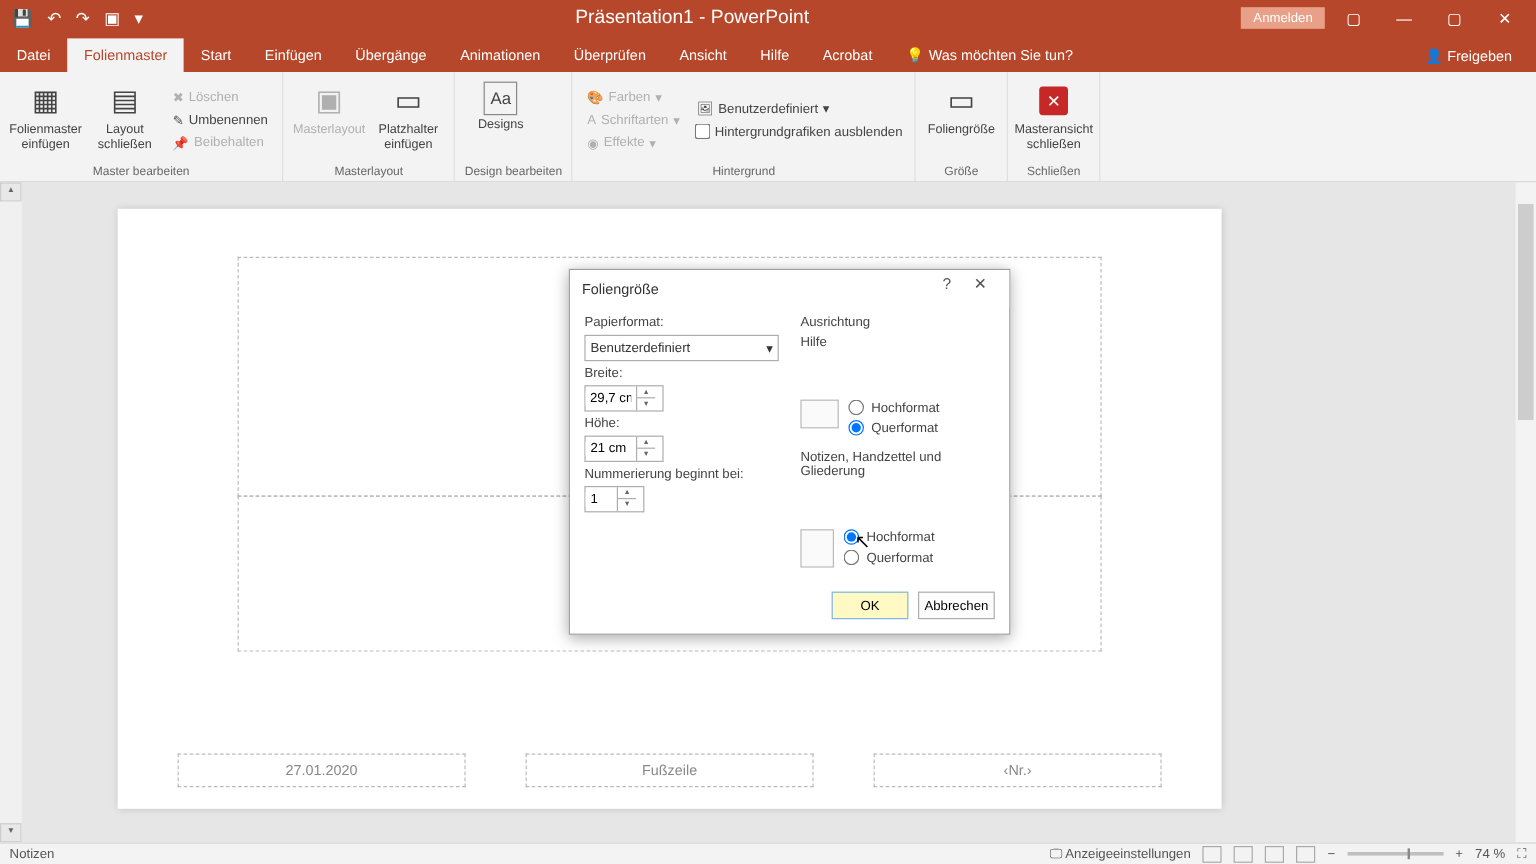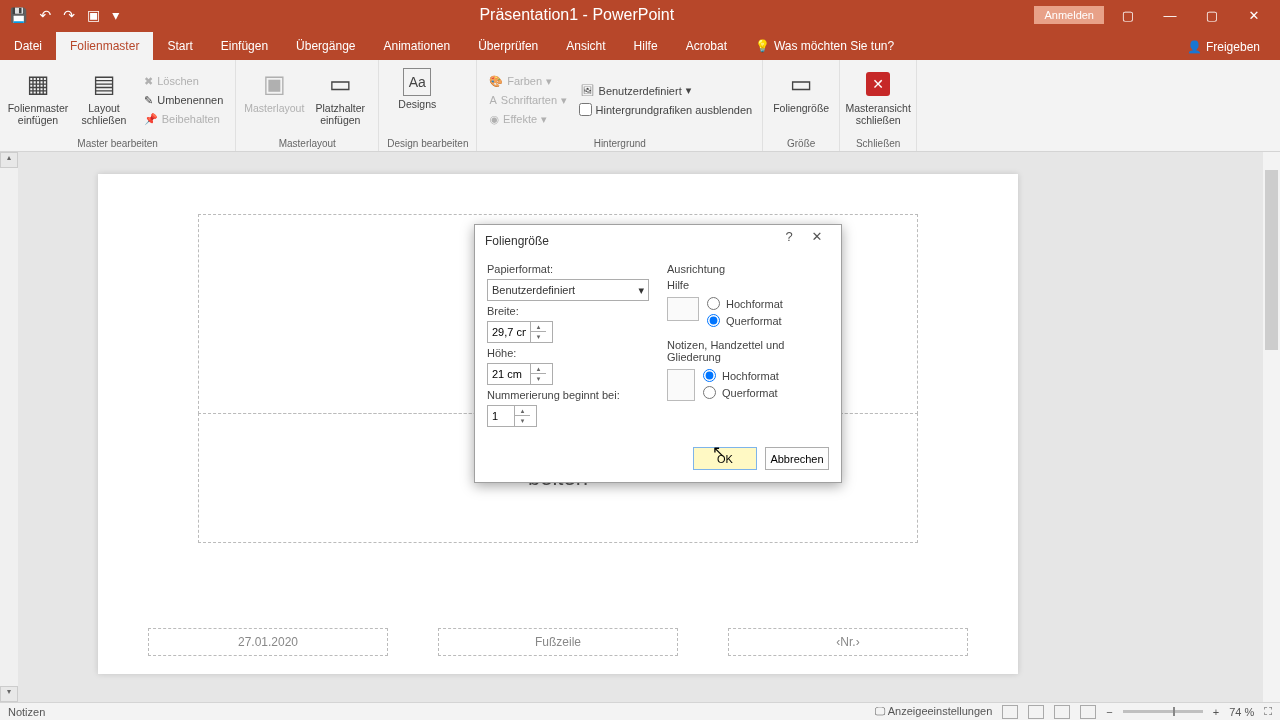--- a/index.html
+++ b/index.html
@@ -68,21 +68,21 @@
 .col { flex: 1; display: flex; flex-direction: column; gap: 4px; }
 .col label { font-size: 11px; color: #444; }
 .sel { width: 100%; height: 22px; border: 1px solid #adadad; font-size: 11px; padding: 0 4px; background: #fff; display: flex; align-items: center; justify-content: space-between; }
 .spin { width: 66px; height: 22px; border: 1px solid #adadad; display: flex; align-items: center; }
 .spin input { border: none; width: 42px; font-size: 11px; padding: 0 4px; outline: none; }
 .spin .arrows { width: 16px; display: flex; flex-direction: column; border-left: 1px solid #adadad; }
 .spin .arrows div { height: 10px; font-size: 7px; text-align: center; line-height: 9px; color: #666; border-bottom: 1px solid #adadad; }
 .spin .arrows div:last-child { border-bottom: none; }
 .radio-row { display: flex; align-items: center; gap: 6px; font-size: 11px; padding: 2px 0; }
 .radio-row input { margin: 0; }
-.orient-block { display: flex; gap: 8px; align-items: flex-start; }
+.orient-block { display: flex; gap: 8px; align-items: flex-start; margin-top: 36px; }
 .orient-ico { width: 28px; height: 32px; border: 1px solid #bbb; background: #fafafa; margin-top: 2px; }
 .orient-ico.land { width: 32px; height: 24px; }
 .dlg-buttons { display: flex; justify-content: flex-end; gap: 8px; padding: 8px 12px 12px; }
 .dlg-btn { min-width: 64px; height: 23px; border: 1px solid #adadad; background: #fdfdfd; font-size: 11px; cursor: pointer; }
 .dlg-btn.primary { background: #fff9c4; border-color: #7eb4ea; }
 .cursor { position: absolute; left: 712px; top: 442px; font-size: 16px; color: #000; pointer-events: none; z-index: 100; }
 </style>
 </head>
 <body>
 

